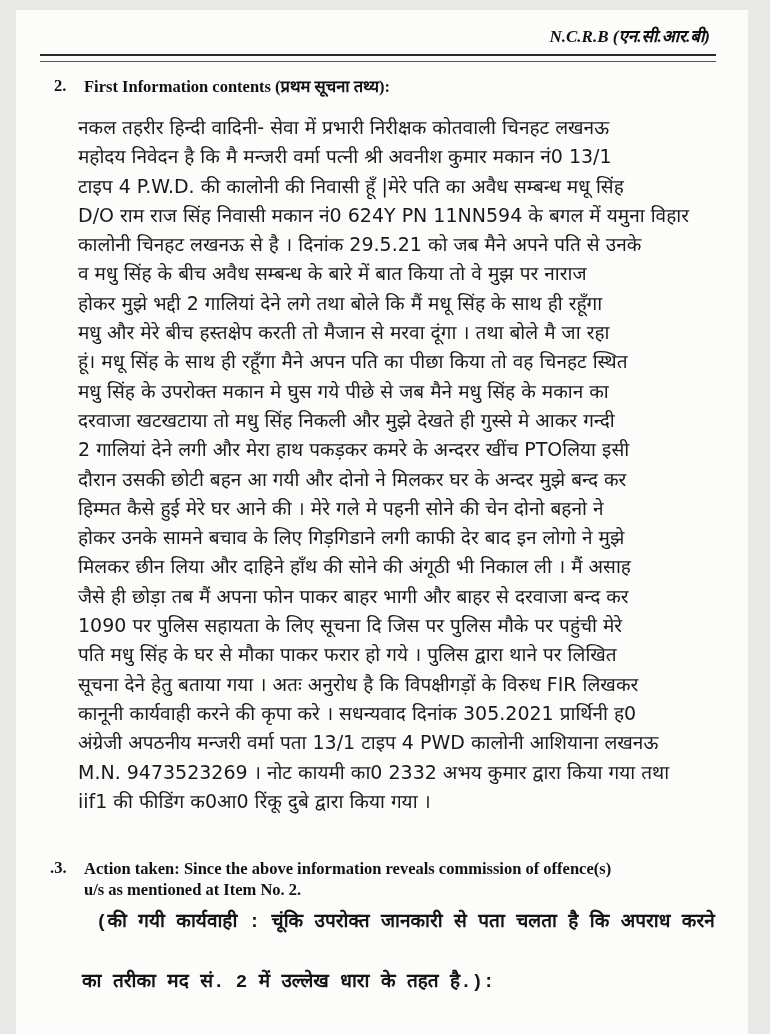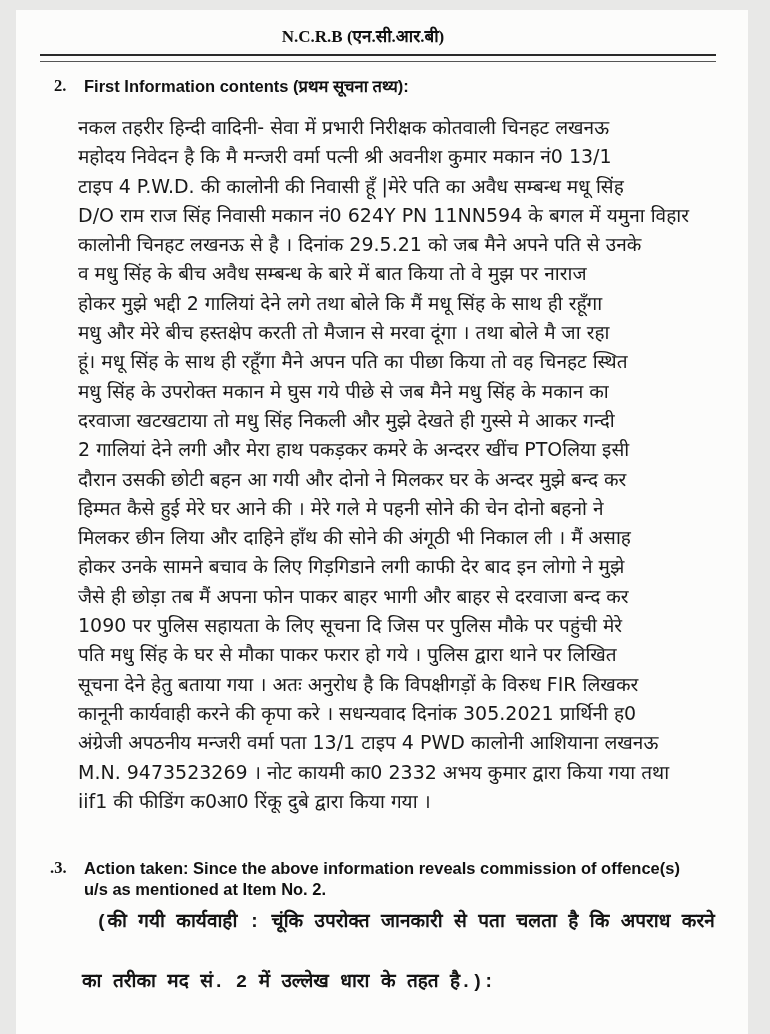--- a/index.html
+++ b/index.html
@@ -17,26 +17,27 @@
     position: absolute;
     left: 16px;
     top: 10px;
     width: 732px;
     height: 1024px;
     background: #fcfcfb;
     color: #1c1c1c;
     box-sizing: border-box;
   }
   .doc-header {
-    text-align: center;
+    text-align: right;
     padding: 14px 38px 0 0;
     font-family: "Liberation Serif", serif;
     font-weight: bold;
     font-size: 17px;
     color: #111;
+    font-style: italic;
   }
   .header-rule {
     margin: 7px 32px 0 24px;
     height: 5px;
     border-top: 2px solid #2a2a2a;
     border-bottom: 1px solid #555;
   }
   .section {
     display: flex;
     align-items: flex-start;
@@ -45,21 +46,21 @@
   .section-number {
     font-family: "Liberation Serif", serif;
     font-weight: bold;
     font-size: 16.5px;
     width: 30px;
     padding-left: 38px;
     flex: none;
     color: #111;
   }
   .section-heading {
-    font-family: Liberation Sans, sans-serif;
+    font-family: Liberation Serif, serif;
     font-weight: bold;
     font-size: 16.5px;
     color: #111;
     line-height: 21px;
   }
   .fir-body {
     margin: 16px 12px 0 62px;
     font-size: 19px;
     line-height: 29.3px;
     color: #191919;
@@ -102,22 +103,22 @@
       <div>कालोनी चिनहट  लखनऊ से है । दिनांक 29.5.21 को जब मैने अपने पति से उनके</div>
       <div>व मधु सिंह के बीच  अवैध सम्बन्ध के बारे में बात किया तो वे मुझ पर नाराज</div>
       <div>होकर मुझे भद्दी 2 गालियां देने लगे तथा बोले कि मैं मधू सिंह के साथ ही रहूँगा</div>
       <div>मधु और मेरे बीच हस्तक्षेप करती तो मैजान से मरवा दूंगा । तथा बोले मै जा रहा</div>
       <div>हूं। मधू सिंह के साथ ही रहूँगा मैने अपन पति का पीछा किया तो वह चिनहट स्थित</div>
       <div>मधु सिंह के उपरोक्त मकान मे घुस गये पीछे से जब मैने मधु सिंह के मकान का</div>
       <div>दरवाजा खटखटाया तो मधु सिंह निकली और मुझे देखते ही गुस्से  मे आकर गन्दी</div>
       <div>2 गालियां देने लगी और मेरा हाथ पकड़कर कमरे के अन्दरर खींच PTOलिया इसी</div>
       <div>दौरान उसकी छोटी बहन आ गयी और दोनो ने मिलकर घर के अन्दर मुझे बन्द कर</div>
       <div>हिम्मत कैसे हुई मेरे घर आने की । मेरे गले मे पहनी सोने की चेन दोनो बहनो ने</div>
+      <div>होकर उनके सामने बचाव के लिए गिड़गिडाने लगी काफी देर बाद इन लोगो ने मुझे</div>
       <div>मिलकर छीन लिया और दाहिने हाँथ की सोने की अंगूठी भी निकाल ली । मैं असाह</div>
-      <div>होकर उनके सामने बचाव के लिए गिड़गिडाने लगी काफी देर बाद इन लोगो ने मुझे</div>
       <div>जैसे ही छोड़ा तब मैं अपना फोन पाकर बाहर भागी  और बाहर से दरवाजा बन्द कर</div>
       <div>1090 पर पुलिस सहायता के लिए सूचना दि जिस पर पुलिस मौके पर पहुंची मेरे</div>
       <div>पति मधु सिंह के घर से मौका पाकर फरार हो गये । पुलिस द्वारा थाने पर लिखित</div>
       <div>सूचना देने हेतु बताया गया । अतः अनुरोध है कि विपक्षीगड़ों के विरुध FIR लिखकर</div>
       <div>कानूनी कार्यवाही करने की कृपा करे । सधन्यवाद दिनांक 305.2021 प्रार्थिनी ह0</div>
       <div>अंग्रेजी अपठनीय मन्जरी वर्मा पता 13/1 टाइप 4 PWD कालोनी आशियाना लखनऊ</div>
       <div>M.N. 9473523269 । नोट कायमी का0 2332 अभय कुमार द्वारा किया गया तथा</div>
       <div>iif1 की फीडिंग क0आ0 रिंकू दुबे द्वारा किया गया ।</div>
     </div>
 

